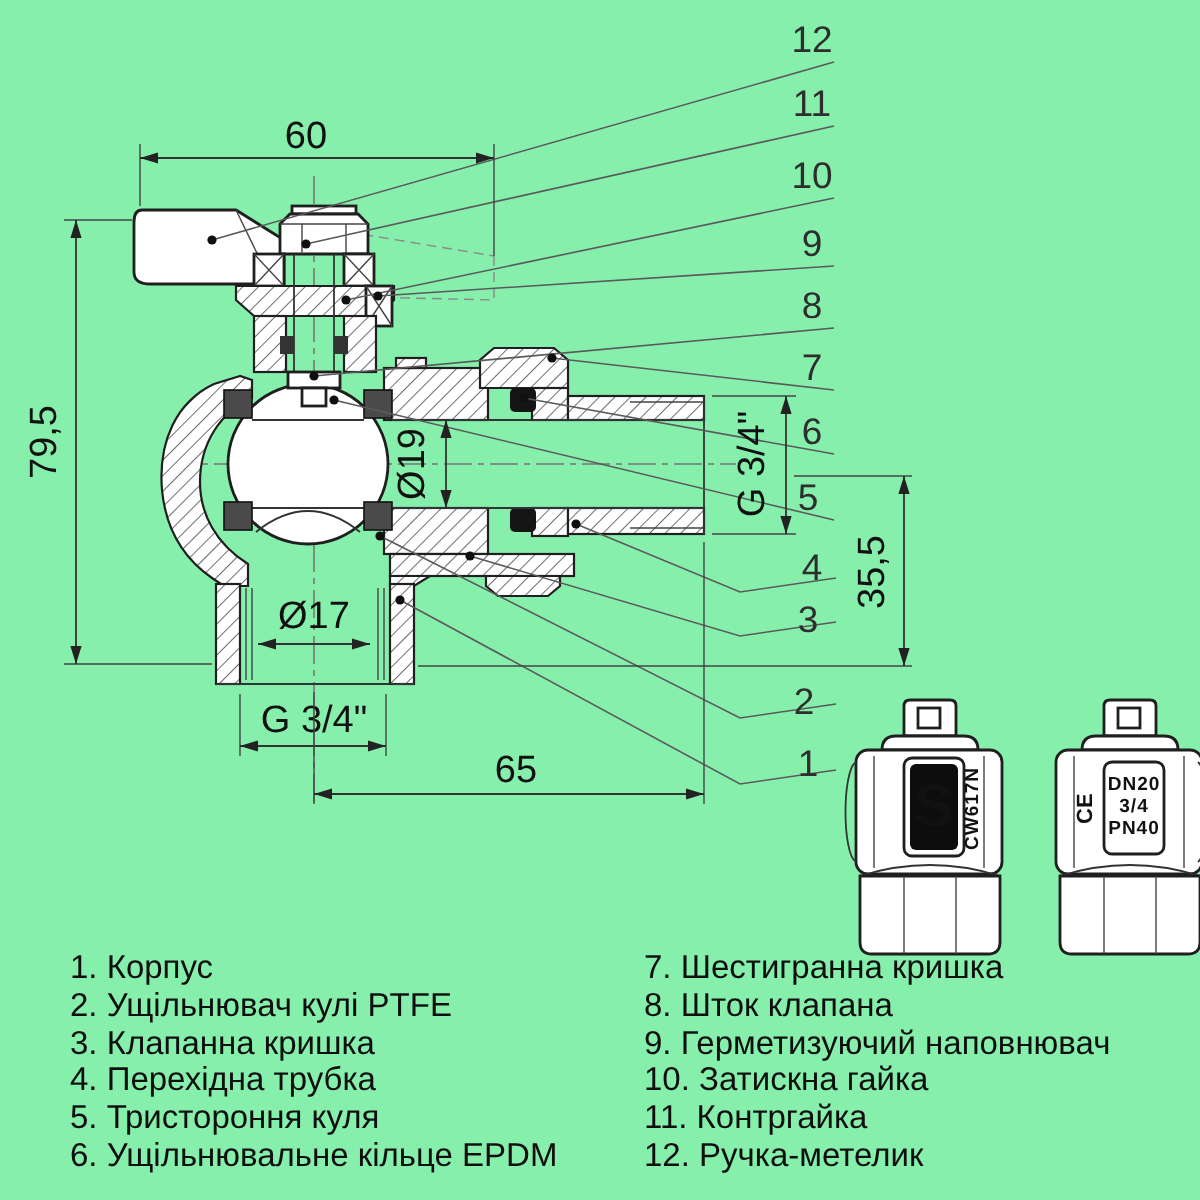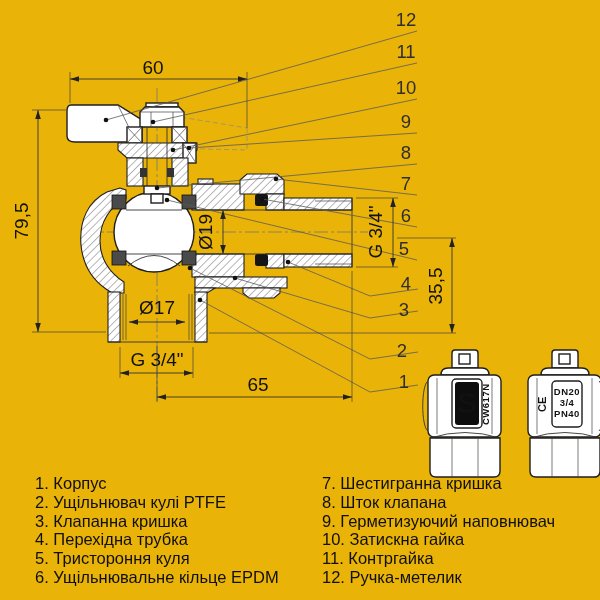--- a/index.html
+++ b/index.html
@@ -1,16 +1,16 @@
 <!DOCTYPE html>
 <html><head>
 <meta charset="utf-8">
 <style>
   html,body{margin:0;padding:0;background:#fff;}
-  #stage{position:relative;width:600px;height:600px;background:#eab308;overflow:hidden;
+  #stage{position:relative;width:600px;height:600px;background:#86efac;overflow:hidden;
          font-family:"Liberation Sans", sans-serif;}
   svg text{font-family:"Liberation Sans", sans-serif;fill:#111;}
   .dim{font-size:19px;}
   .callout{font-size:18.5px;fill:#2e2e2e;}
   .legend{font-size:16.5px;fill:#0f0f0f;}
   .mark-small{font-size:9.5px;font-weight:bold;letter-spacing:0.5px;}
   .outline{fill:#fff;stroke:#1f1f1f;stroke-width:1.4;}
   .hatched{fill:url(#hatch);stroke:#1f1f1f;stroke-width:1.1;}
   .seat{fill:#4a4a4a;stroke:#111;stroke-width:0.8;}
   .thin{stroke:#333;stroke-width:0.9;fill:none;}

